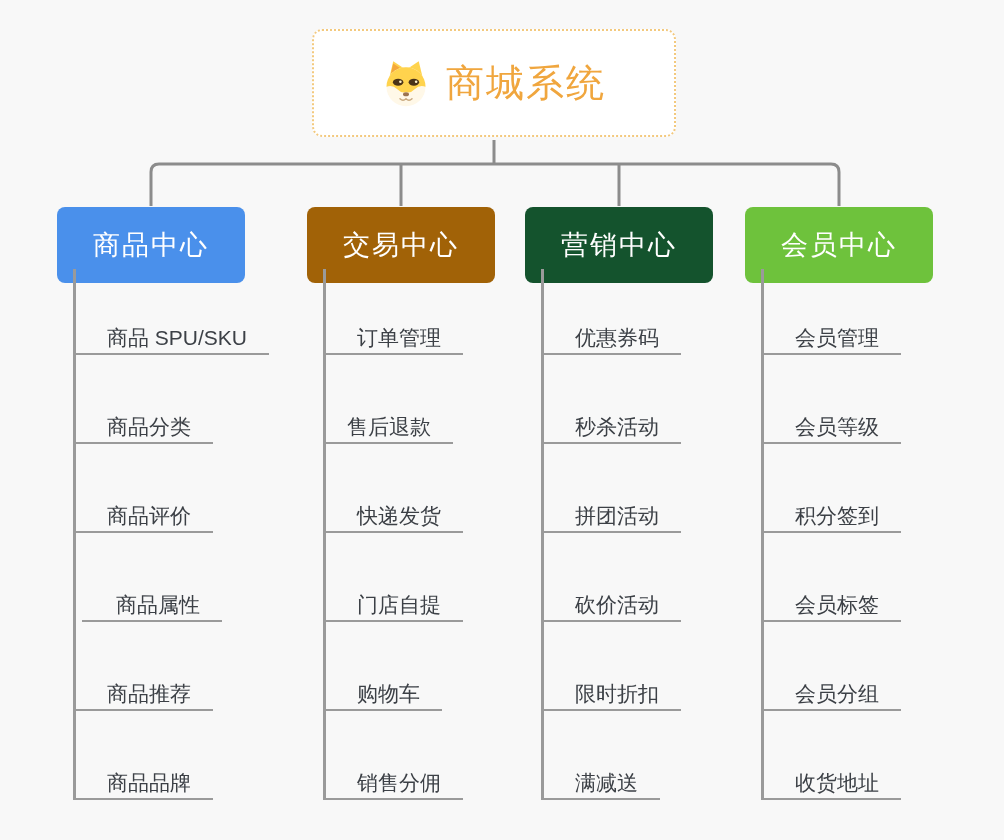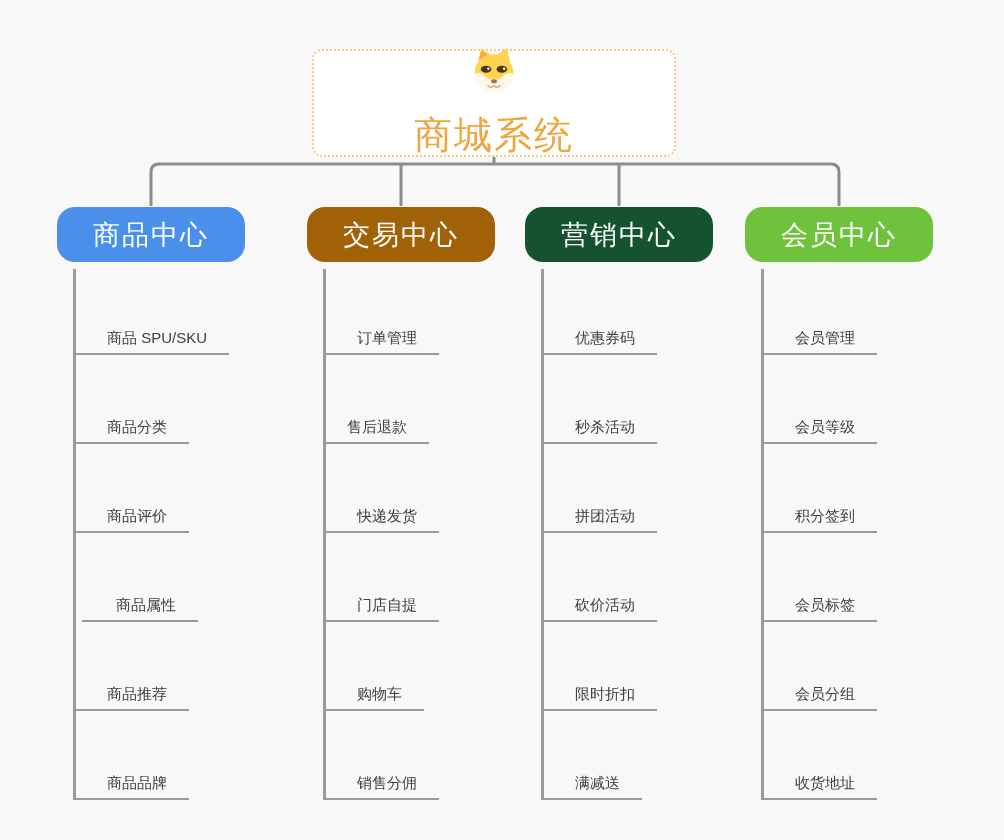--- a/index.html
+++ b/index.html
@@ -13,43 +13,42 @@
   *{margin:0;padding:0;box-sizing:border-box;}
   html,body{width:1004px;height:840px;overflow:hidden;}
   body{
     background:var(--bg);
     font-family:"Liberation Sans","DejaVu Sans",sans-serif;
   }
   .canvas{position:relative;width:1004px;height:840px;background:var(--bg);}
   .connectors{position:absolute;left:0;top:0;width:1004px;height:840px;pointer-events:none;}
   .connectors path{fill:none;stroke:var(--connector);stroke-width:3;}
   .root-node{
-    position:absolute;left:312px;top:49px;width:364px;height:108px;
+    position:absolute;left:312px;top:29px;width:364px;height:108px;
     background:#FFFFFF;border:2px dotted var(--root-border);border-radius:10px;
     display:flex;align-items:center;justify-content:center;gap:16px;
     cursor:pointer;
-    flex-direction:column;
   }
   .root-title{
     font-size:38px;letter-spacing:2px;color:var(--root-accent);font-weight:400;
     white-space:nowrap;
   }
   .dog-icon{width:48px;height:48px;flex:0 0 auto;}
   .branch-box{
-    position:absolute;top:207px;width:188px;height:55px;border-radius:18px;
+    position:absolute;top:207px;width:188px;height:76px;border-radius:8px;
     display:flex;align-items:center;justify-content:center;
     color:#FFFFFF;font-size:27px;letter-spacing:2px;cursor:pointer;
     white-space:nowrap;
   }
   .branch-spine{
     position:absolute;top:269px;width:3px;height:531px;background:var(--line);
   }
   .leaf-node{
     position:absolute;display:inline-block;white-space:nowrap;
-    font-size:15px;color:var(--leaf-text);
+    font-size:21px;color:var(--leaf-text);
     padding:7px 22px 0 34px;line-height:31px;height:40px;
     border-bottom:2px solid var(--line);
     cursor:pointer;
   }
 </style>
 </head>
 <body>
 
 <div class="canvas">
 

